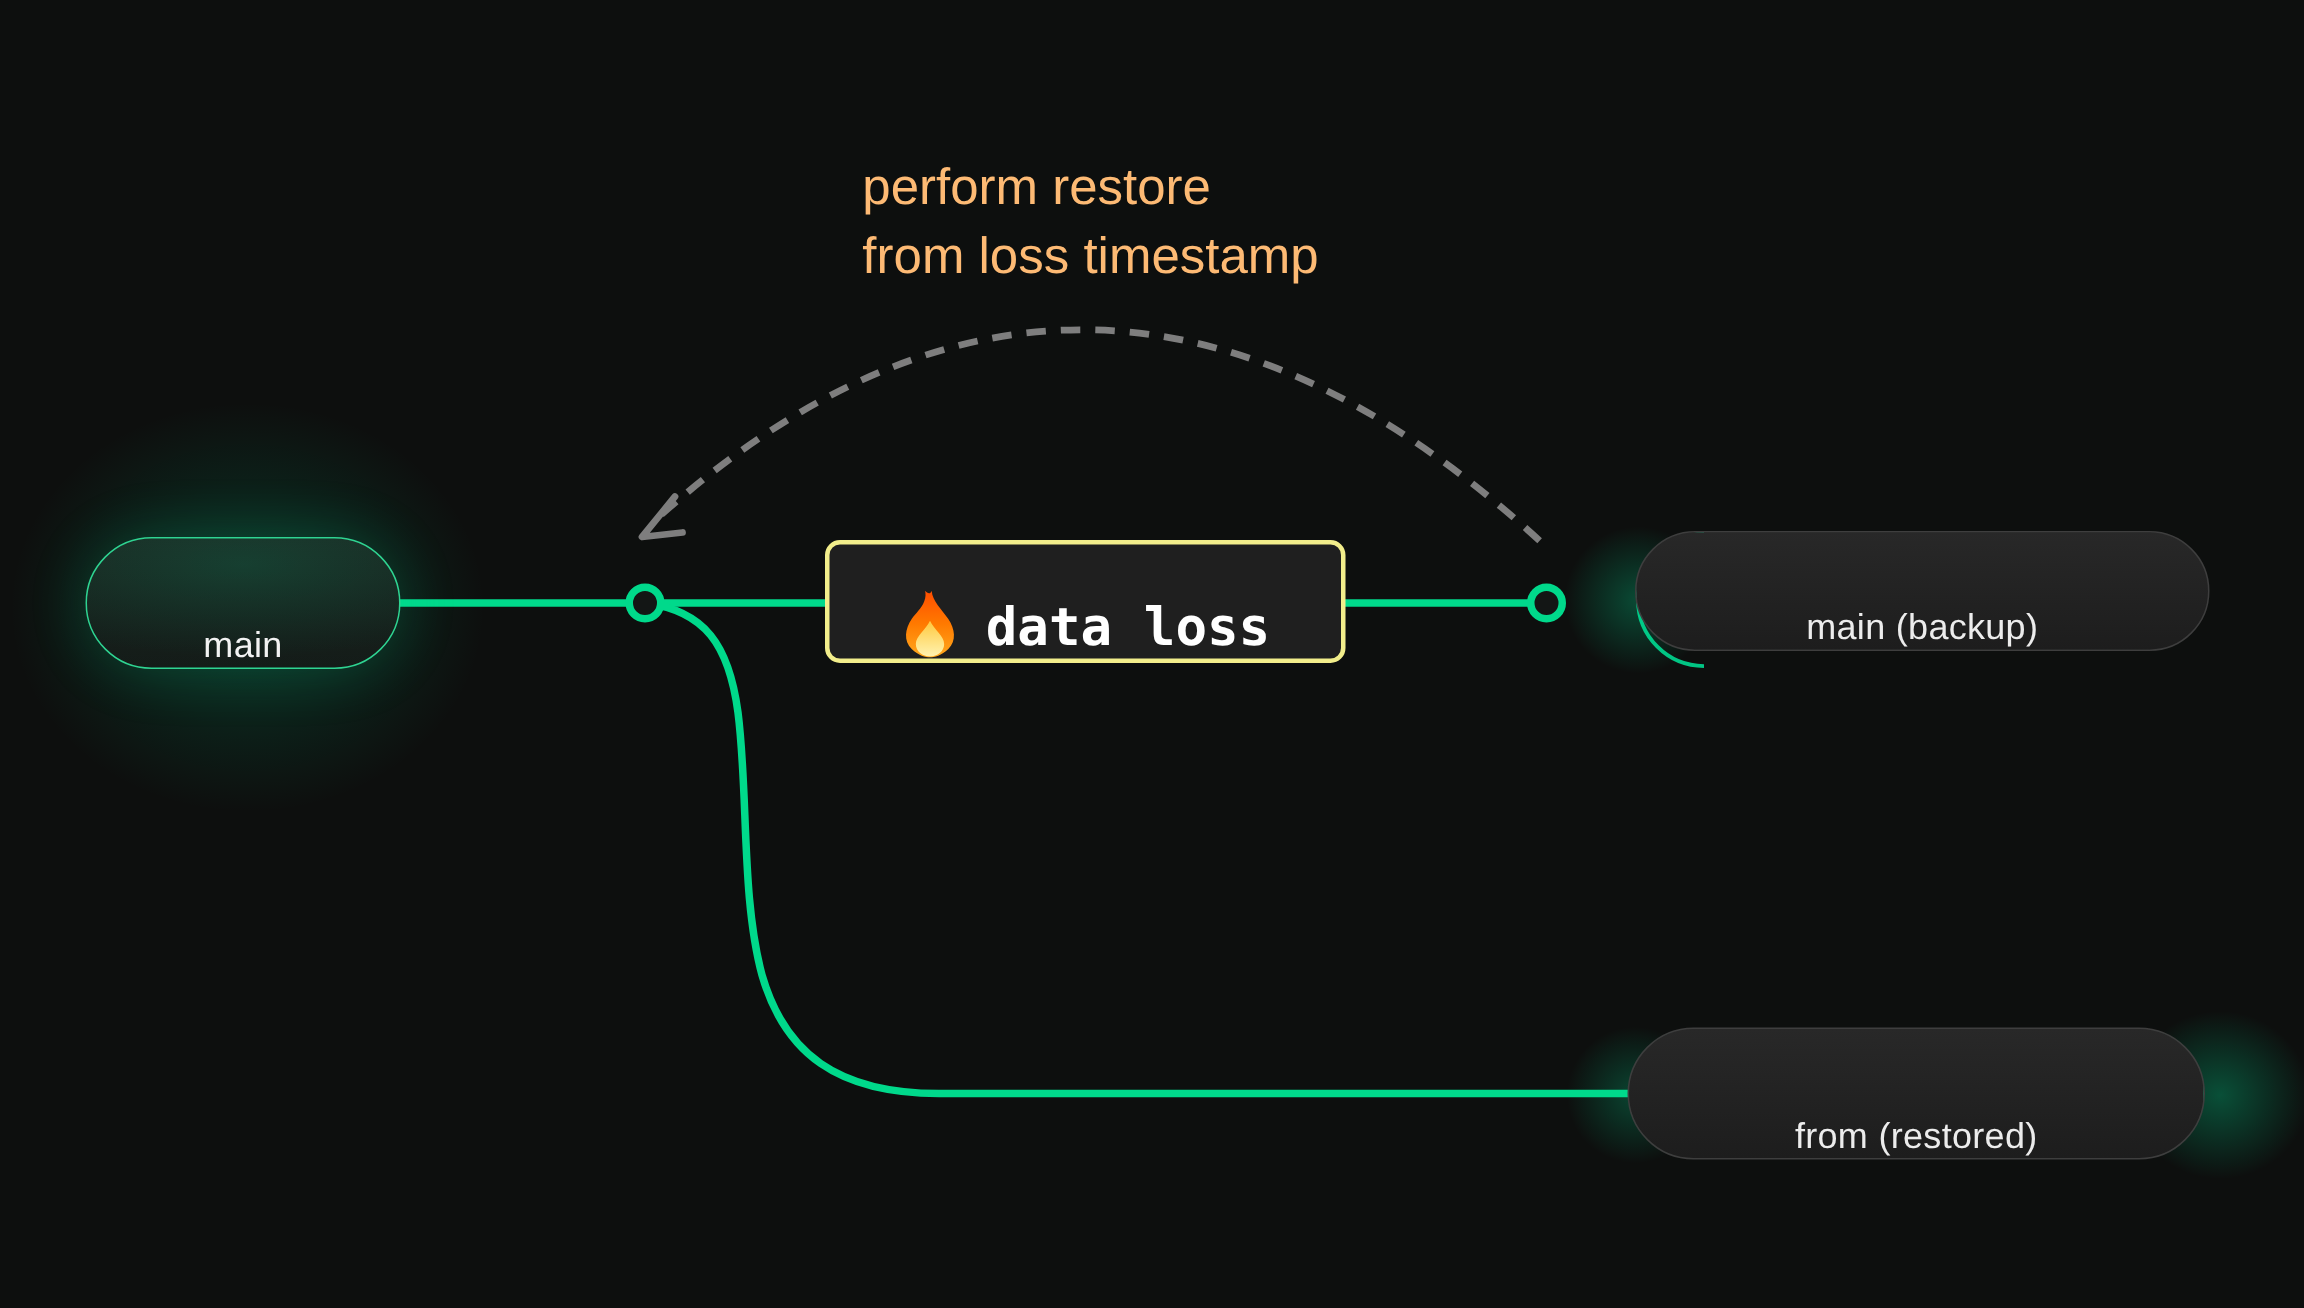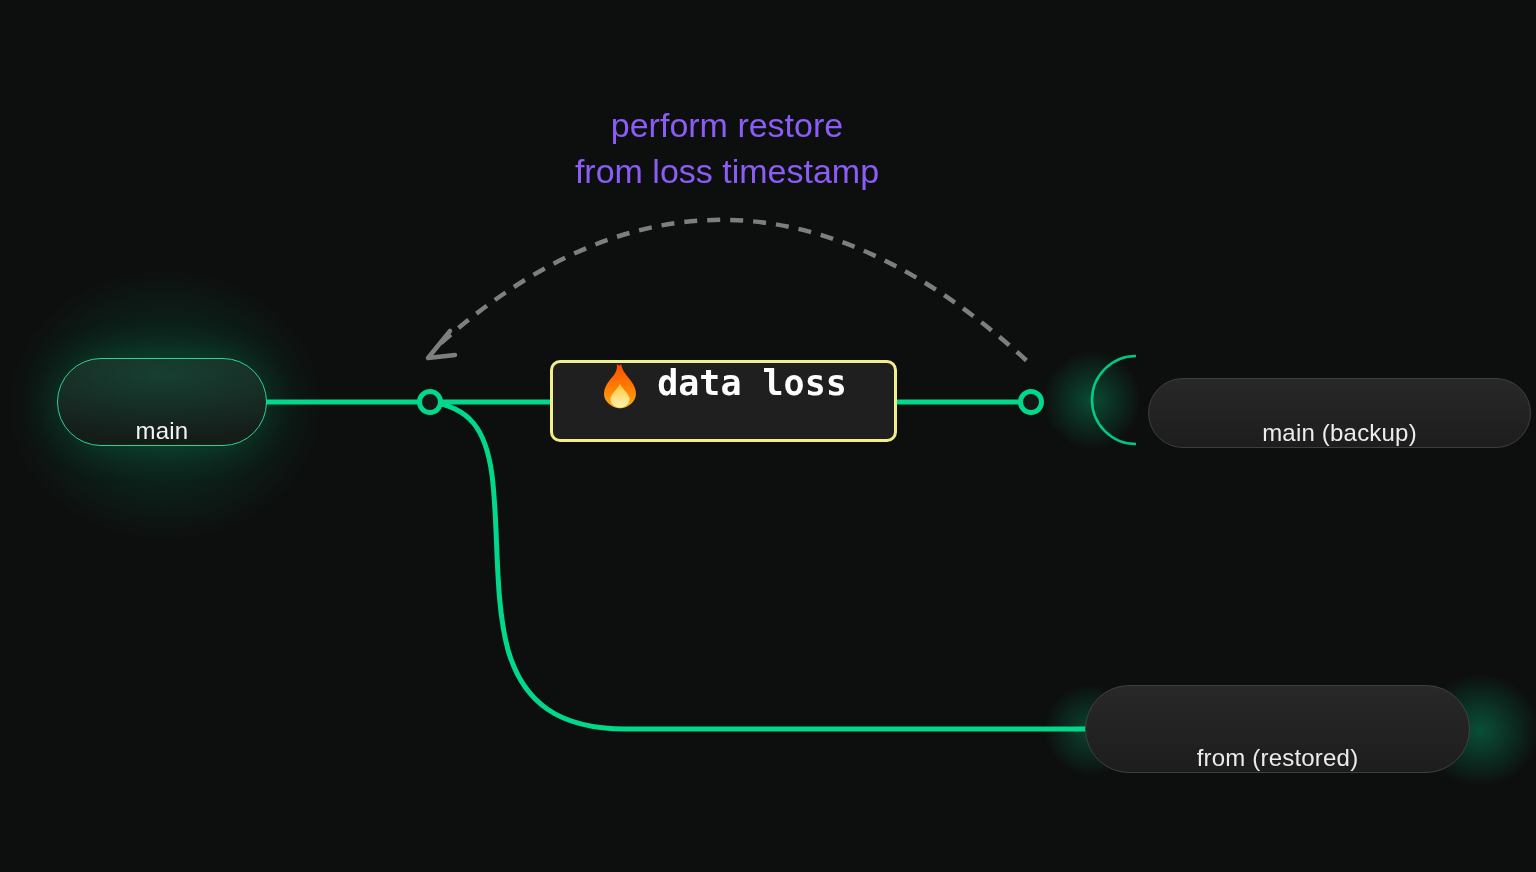--- a/index.html
+++ b/index.html
@@ -64,47 +64,47 @@
     background:
       radial-gradient(ellipse 150% 120% at 50% 20%, rgba(0,229,153,0.16), rgba(0,229,153,0.02) 60%),
       linear-gradient(180deg, #1c211e, #141816);
     box-shadow: 0 0 40px rgba(0,229,153,0.18);
   }
   .pill-gray {
     border: 1.5px solid var(--pill-border-gray);
     background: linear-gradient(180deg, #282828, #1d1d1d);
     color: #ececec;
   }
-  .pill-backup  { left: 1148px; top: 354px; width: 383px; height: 70px; margin-top: 24px; }
+  .pill-backup  { left: 1090px; top: 354px; width: 383px; height: 80px; }
   .pill-restored{ left: 1085px; top: 685px; width: 385px; height: 88px; }
 
   
   .event-box {
     position: absolute;
     left: 550px; top: 360px; width: 347px; height: 82px;
     border: 3px solid var(--warning-yellow);
     border-radius: 10px;
     background: #1f1f1f;
-    display: flex; align-items: flex-start; justify-content: center; gap: 17px;
+    display: flex; align-items: flex-end; justify-content: center; gap: 17px;
     font-family: "DejaVu Sans Mono", monospace;
     font-weight: bold;
     font-size: 35px;
     color: #ffffff;
   }
   .flame { width: 40px; height: 46px; flex: 0 0 auto; }
 
   
   .annotation {
     position: absolute;
     left: 727px; top: 102px;
     transform: translateX(-50%);
-    text-align: center;
+    text-align: left;
     font-size: 34px;
     line-height: 46px;
-    color: #8b5cf6;
+    color: #fdba74;
     white-space: nowrap;
   }
 </style>
 </head>
 <body>
 
 <div class="canvas">
 
   <div class="glow glow-main"></div>
   <div class="glow glow-backup-left"></div>

